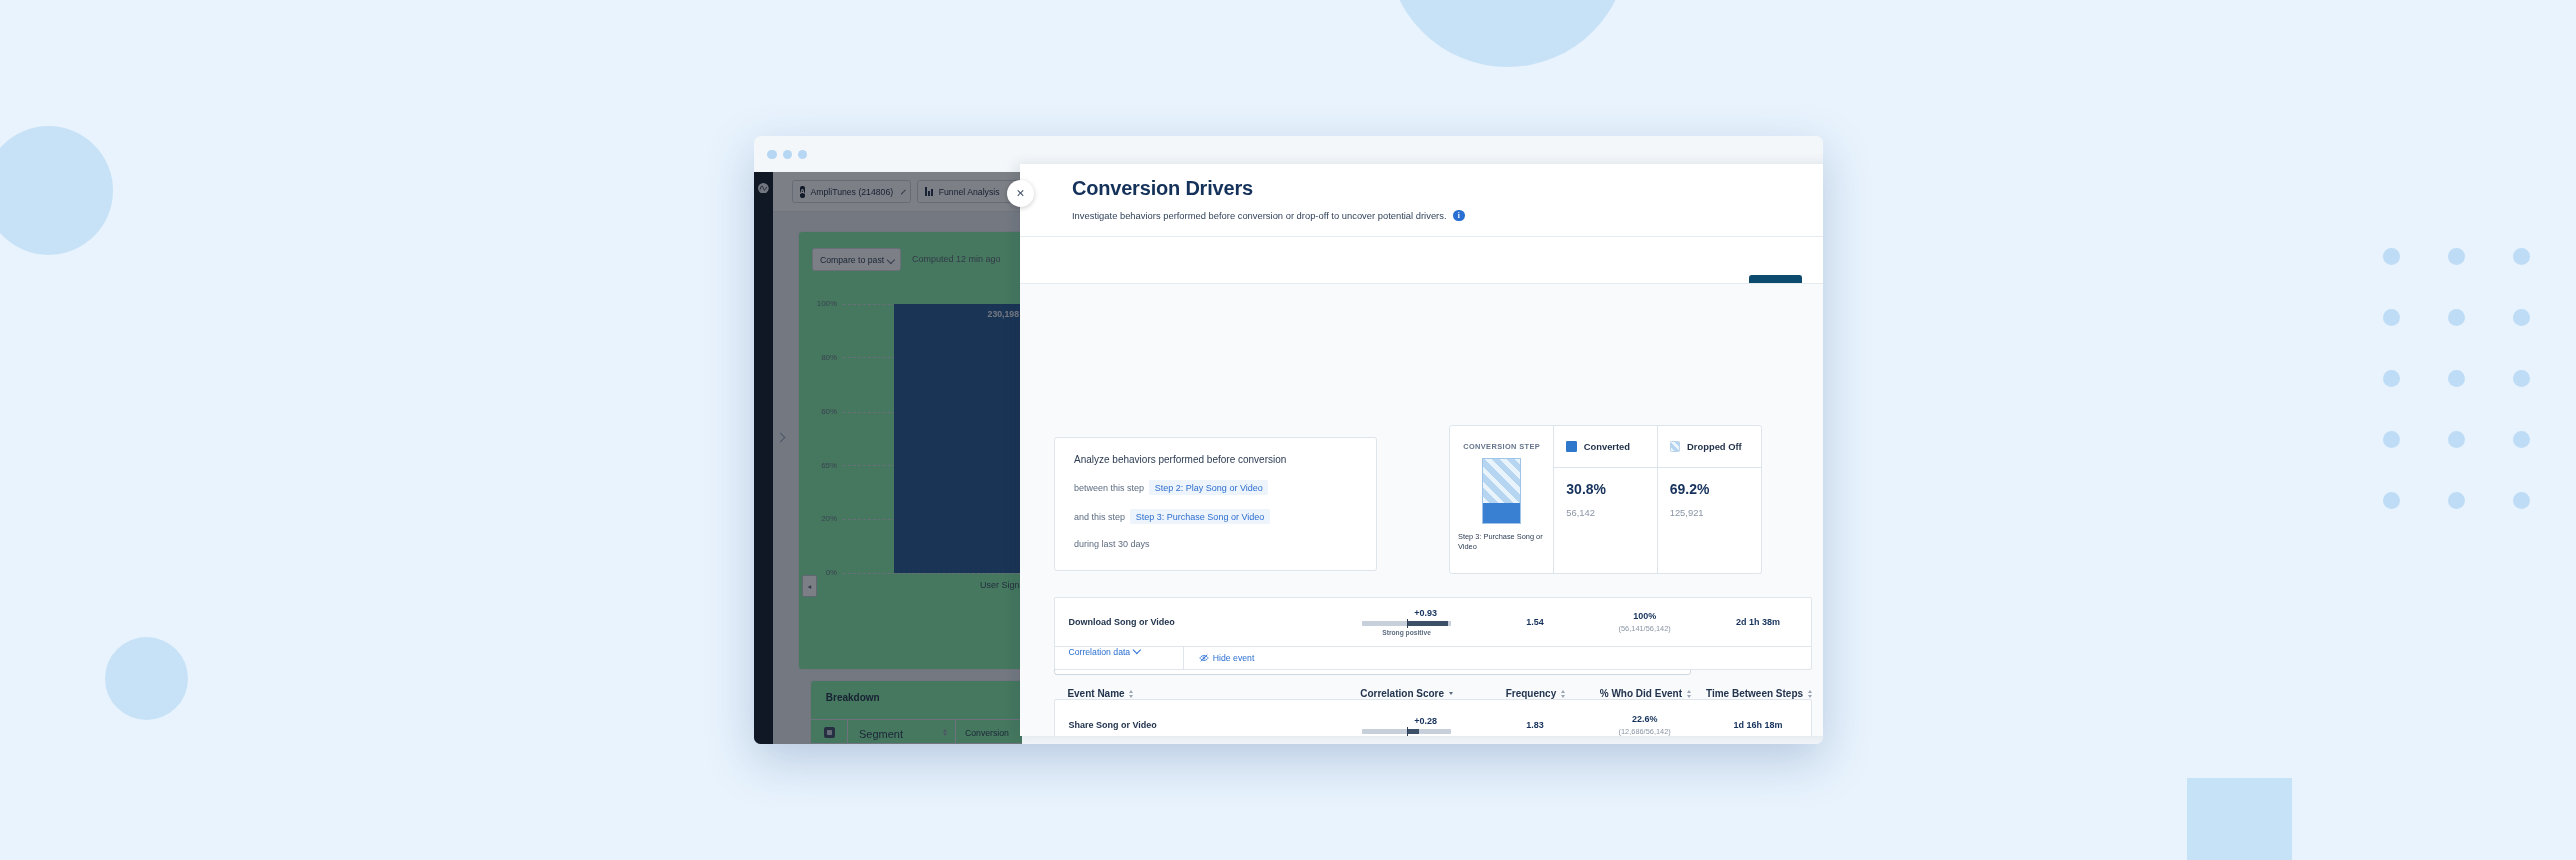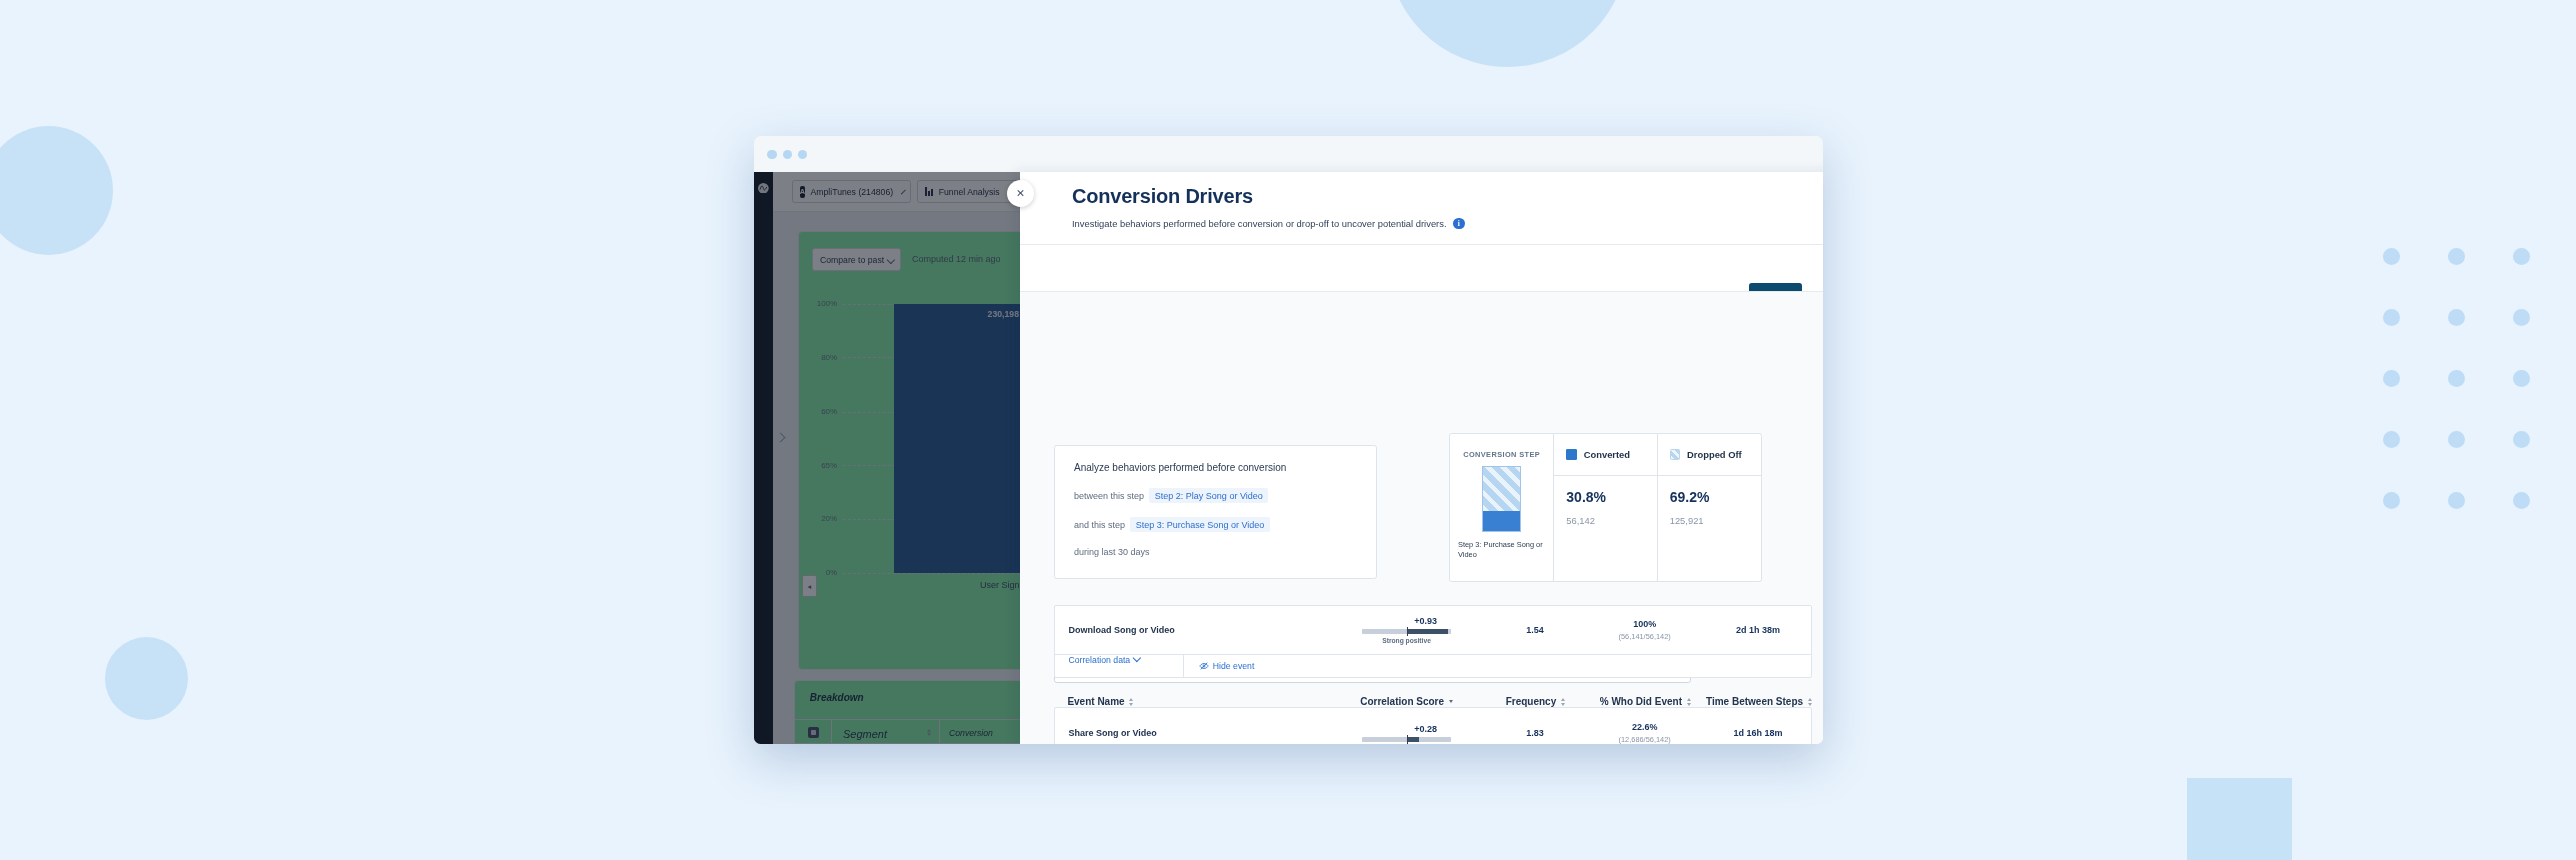--- a/index.html
+++ b/index.html
@@ -38,21 +38,21 @@
   .sortg .up{border-bottom:3.4px solid #9aa5b4;}
   .sortg .dn{border-top:3.4px solid #9aa5b4;}
   .bd-check{width:10.7px;height:10.7px;border-radius:2px;background:#42506a;display:flex;align-items:center;justify-content:center;}
   .bd-check i{display:block;width:4.7px;height:4.7px;background:#cfd6e0;border-radius:0.7px;}
   .vline{position:absolute;top:0;bottom:0;border-left:0.7px solid #dde3ea;}
   
   .closex{position:absolute;left:253px;top:44px;width:27px;height:27px;border-radius:50%;background:#fff;z-index:30;
     box-shadow:0 1.3px 5.4px rgba(0,0,0,.2);display:flex;align-items:center;justify-content:center;
     font-size:10.7px;color:#44536b;cursor:pointer;}
   
-  .modal{position:absolute;left:266px;top:36px;width:867px;height:572px;background:#fff;z-index:20;overflow:hidden;
+  .modal{position:absolute;left:266px;top:28px;width:867px;height:572px;background:#fff;z-index:20;overflow:hidden;
     box-shadow:-4px 0 12px rgba(15,35,70,.10);}
   .m-title{position:absolute;left:52px;top:13.4px;font-size:20px;font-weight:700;color:#14315a;letter-spacing:-0.2px;}
   .m-sub{position:absolute;left:52px;top:46px;font-size:9.4px;color:#33435c;display:flex;align-items:center;gap:6.7px;}
   .info-i{width:11.4px;height:11.4px;border-radius:50%;background:#2a6fd2;color:#fff;font-size:7.4px;font-weight:700;
     display:inline-flex;align-items:center;justify-content:center;font-family:"Liberation Serif",serif;}
   .hr{position:absolute;left:0;right:0;border-top:0.7px solid #e6ebf0;}
   .share-btn{position:absolute;left:729px;top:83px;width:53px;height:25.5px;background:#0c4a6e;border-radius:2.7px;
     color:#fff;font-size:9.4px;display:flex;align-items:center;justify-content:center;cursor:pointer;margin-top:28px;}
   .content{position:absolute;left:0;top:120px;right:0;bottom:0;background:#f8fafc;}
   .scrollthumb{position:absolute;right:2px;top:75px;width:4.7px;height:67px;border-radius:2.7px;background:#c2cedd;}
@@ -189,21 +189,21 @@
       <span class="ytick" style="left:8.7px;top:282px;">20%</span>
       <span class="ytick" style="left:8.7px;top:336px;">0%</span>
 
       <div class="fbar" style="left:95px;top:72px;width:227px;height:269px;">
         <div class="abs" style="left:0;top:5.4px;width:125px;text-align:right;font-size:8.7px;font-weight:600;color:rgba(255,255,255,.9);">230,198</div>
       </div>
       <span class="abs" style="left:181px;top:348px;font-size:9px;color:#3e4c60;">User Sign Up</span>
       <span class="abs" style="left:2.7px;top:343px;width:13.4px;height:20px;border:0.7px solid #c6cdd6;border-radius:2px;background:#fff;display:flex;align-items:center;justify-content:center;font-size:7.4px;color:#5d6c80;">◂</span>
     </div>
 
-    <div class="panel-bg" style="left:40px;top:508px;width:322px;height:64px;border-radius:4px 4px 0 0;font-style:italic;">
+    <div class="panel-bg" style="left:56px;top:508px;width:322px;height:64px;border-radius:4px 4px 0 0;">
       <span class="abs" style="left:14.8px;top:10.7px;font-size:10px;font-weight:700;color:#22324a;">Breakdown</span>
       <div class="abs" style="left:0;top:38px;right:0;height:26px;border-top:0.7px solid #dde3ea;">
         <span class="bd-check abs" style="left:13.4px;top:7.4px;">
             <i></i>
           </span>
         <span class="vline" style="left:36px;"></span>
         <span class="abs" style="left:48px;top:8px;font-size:11px;color:#2b3b52;">
           <span>Segment</span>
         </span>
         <span class="sortg abs" style="left:127px;top:8.7px;">

